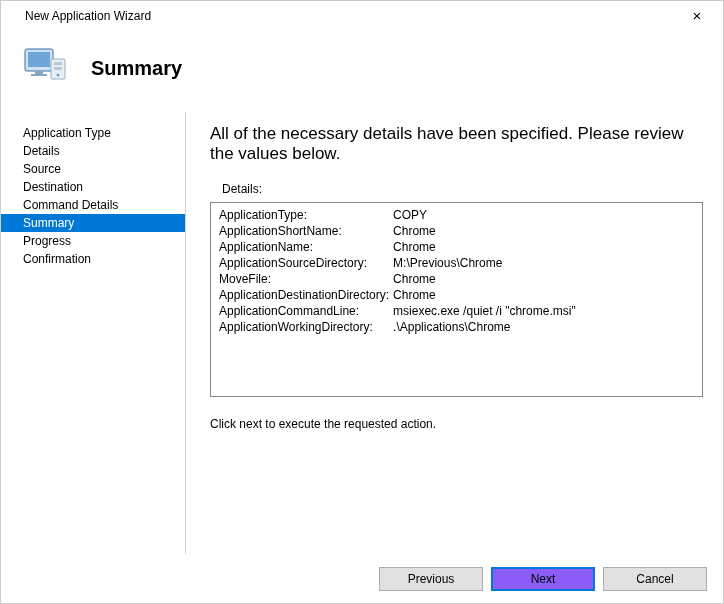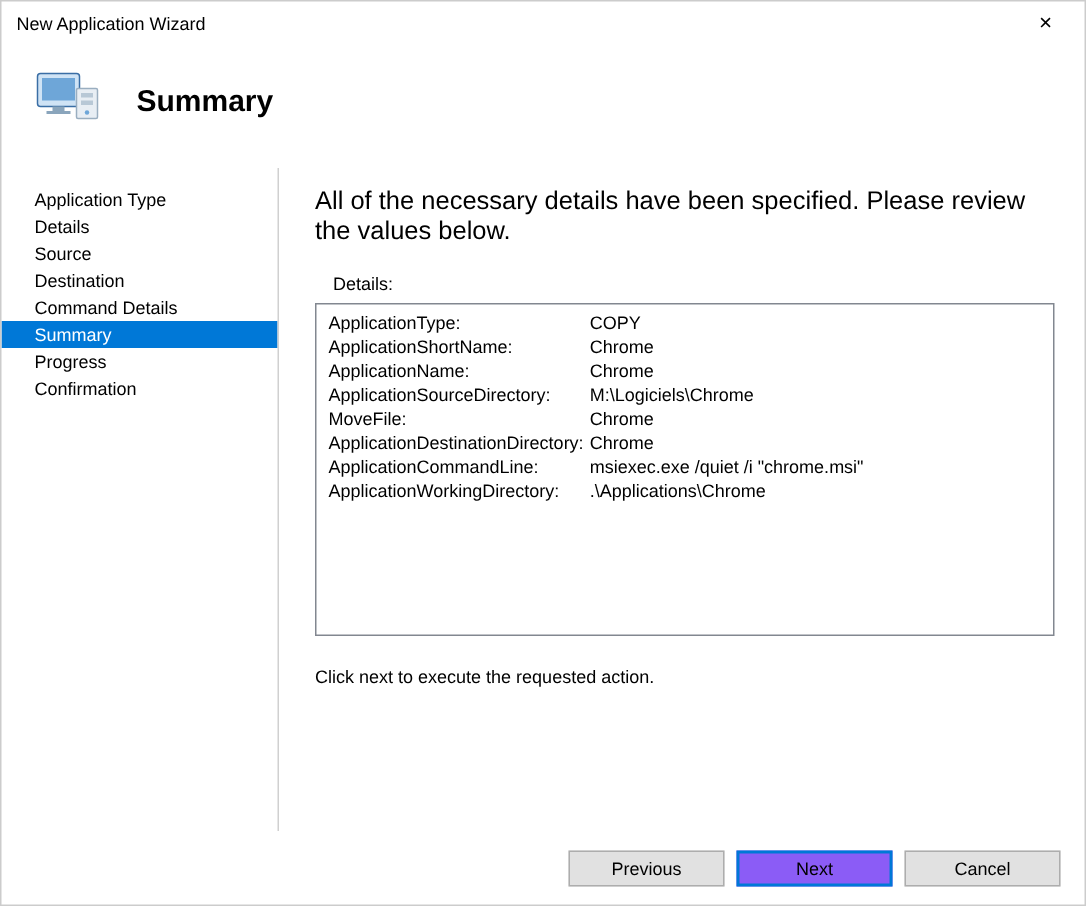--- a/index.html
+++ b/index.html
@@ -11,21 +11,21 @@
       width: 724px;
       height: 604px;
       overflow: hidden;
       border: 1px solid #ccc;
     }
     .titlebar {
       display: flex;
       justify-content: space-between;
       align-items: center;
       height: 30px;
-      padding: 0 8px 0 10px;
+      padding: 0 8px 0 24px;
     }
     .titlebar .title { font-size: 12px; }
     .titlebar .close {
       font-size: 15px;
       width: 40px;
       text-align: center;
       line-height: 30px;
       cursor: default;
     }
     .header {
@@ -63,21 +63,21 @@
       flex-shrink: 0;
     }
     .main {
       flex: 1;
       padding: 12px 22px 0 24px;
     }
     .instr { font-size: 17px; margin-bottom: 18px; }
     .details-label { font-size: 12px; margin-bottom: 6px; margin-left: 12px; }
     .details-box {
       border: 1px solid #828790;
-      height: 222px;
+      height: 195px;
       padding: 4px 8px;
       overflow: auto;
       background: #fff;
     }
     .details-box table { border-collapse: collapse; font-size: 12px; }
     .details-box td { padding: 1px 4px 1px 0; vertical-align: top; white-space: nowrap; }
     .details-box td.k { min-width: 170px; }
     .footer-text { font-size: 12px; margin-top: 20px; }
     .button-row {
       position: absolute;
@@ -151,21 +151,21 @@
         <tr>
                 <td class="k">ApplicationShortName:</td>
                 <td>Chrome</td>
               </tr>
         <tr>
                 <td class="k">ApplicationName:</td>
                 <td>Chrome</td>
               </tr>
         <tr>
                 <td class="k">ApplicationSourceDirectory:</td>
-                <td>M:\Logiciels\Chrome</td>
+                <td>M:\Previous\Chrome</td>
               </tr>
         <tr>
                 <td class="k">MoveFile:</td>
                 <td>Chrome</td>
               </tr>
         <tr>
                 <td class="k">ApplicationDestinationDirectory:</td>
                 <td>Chrome</td>
               </tr>
         <tr>

